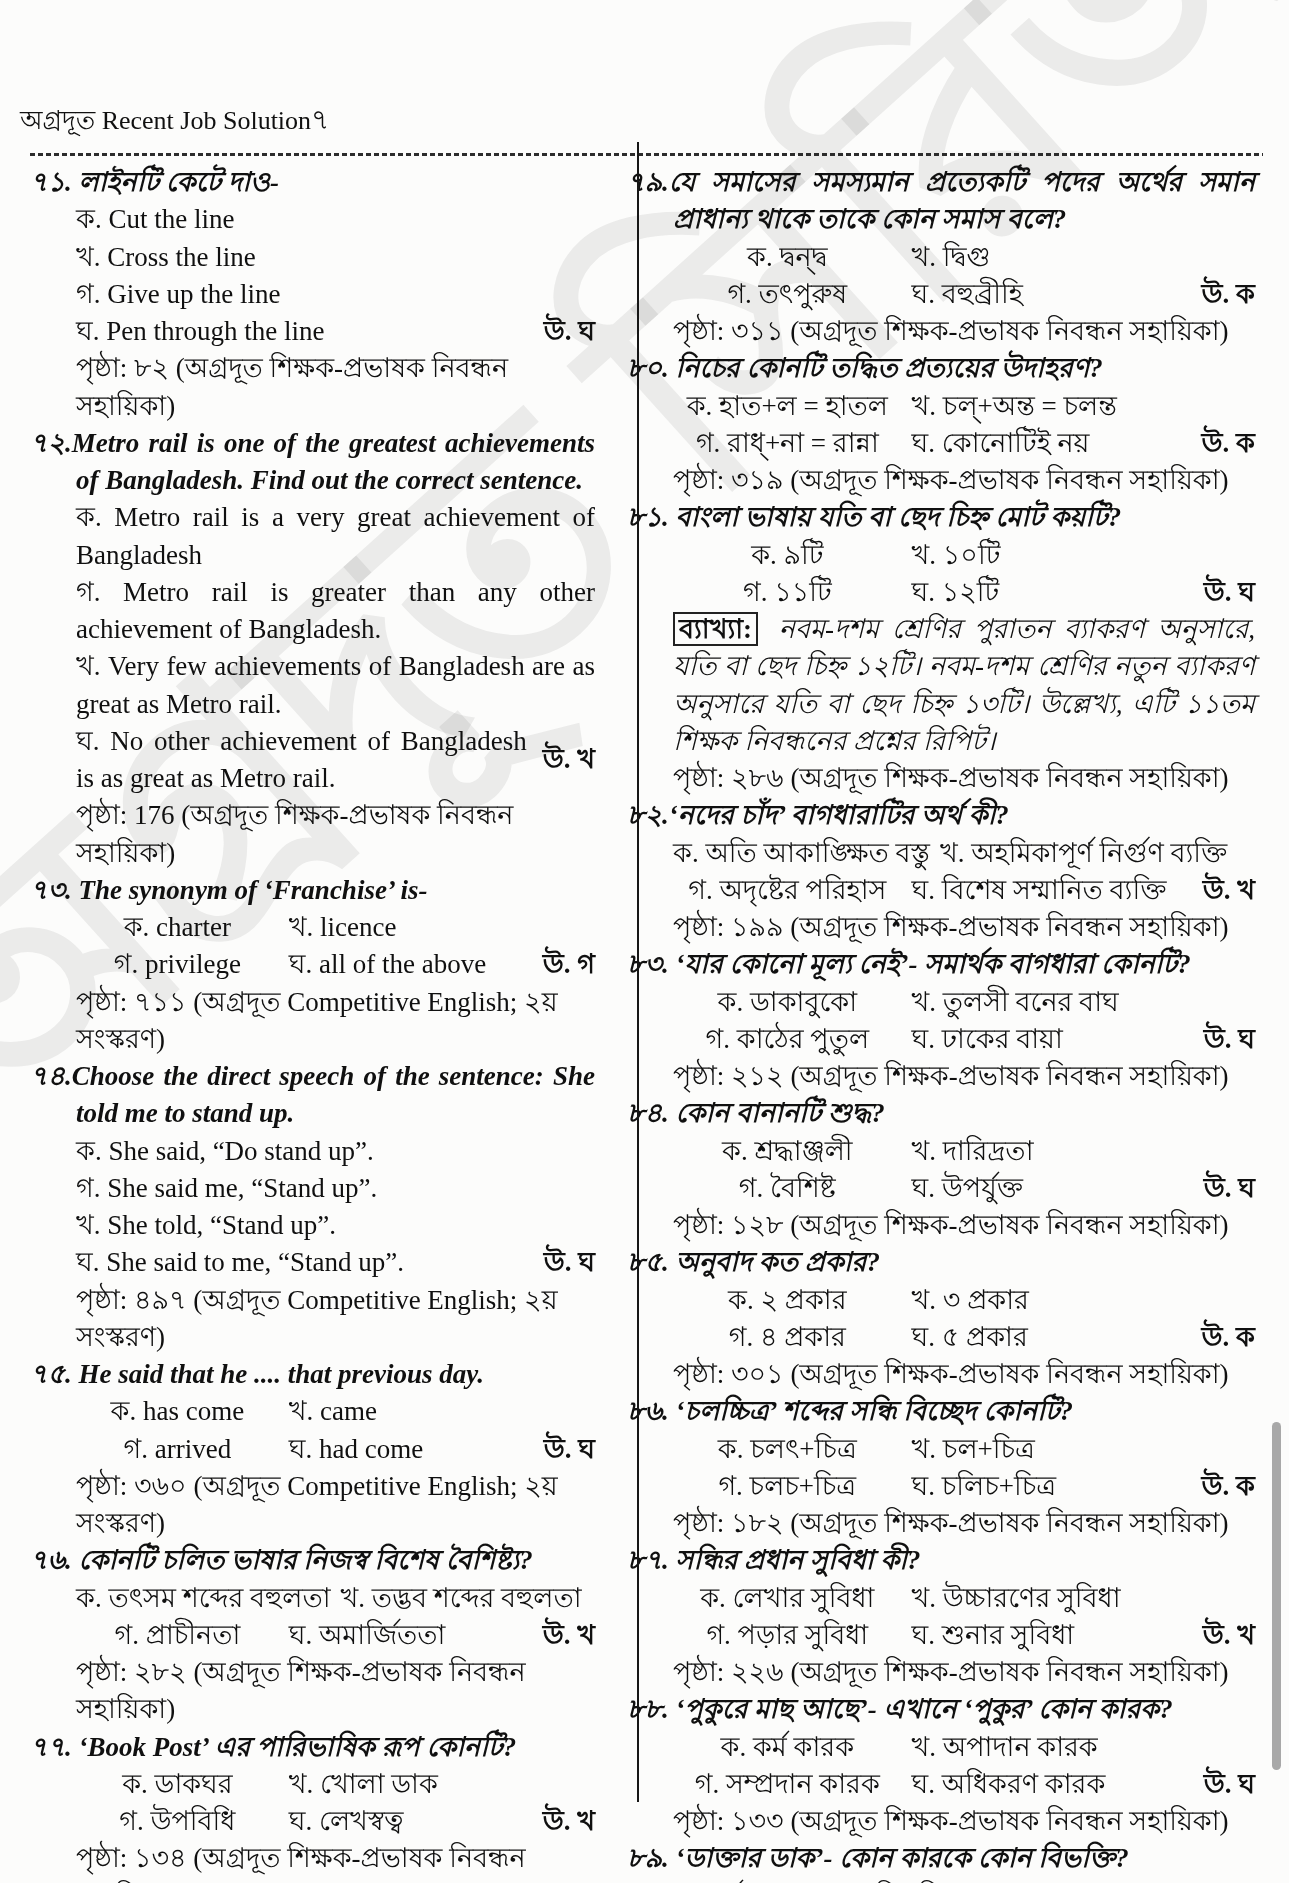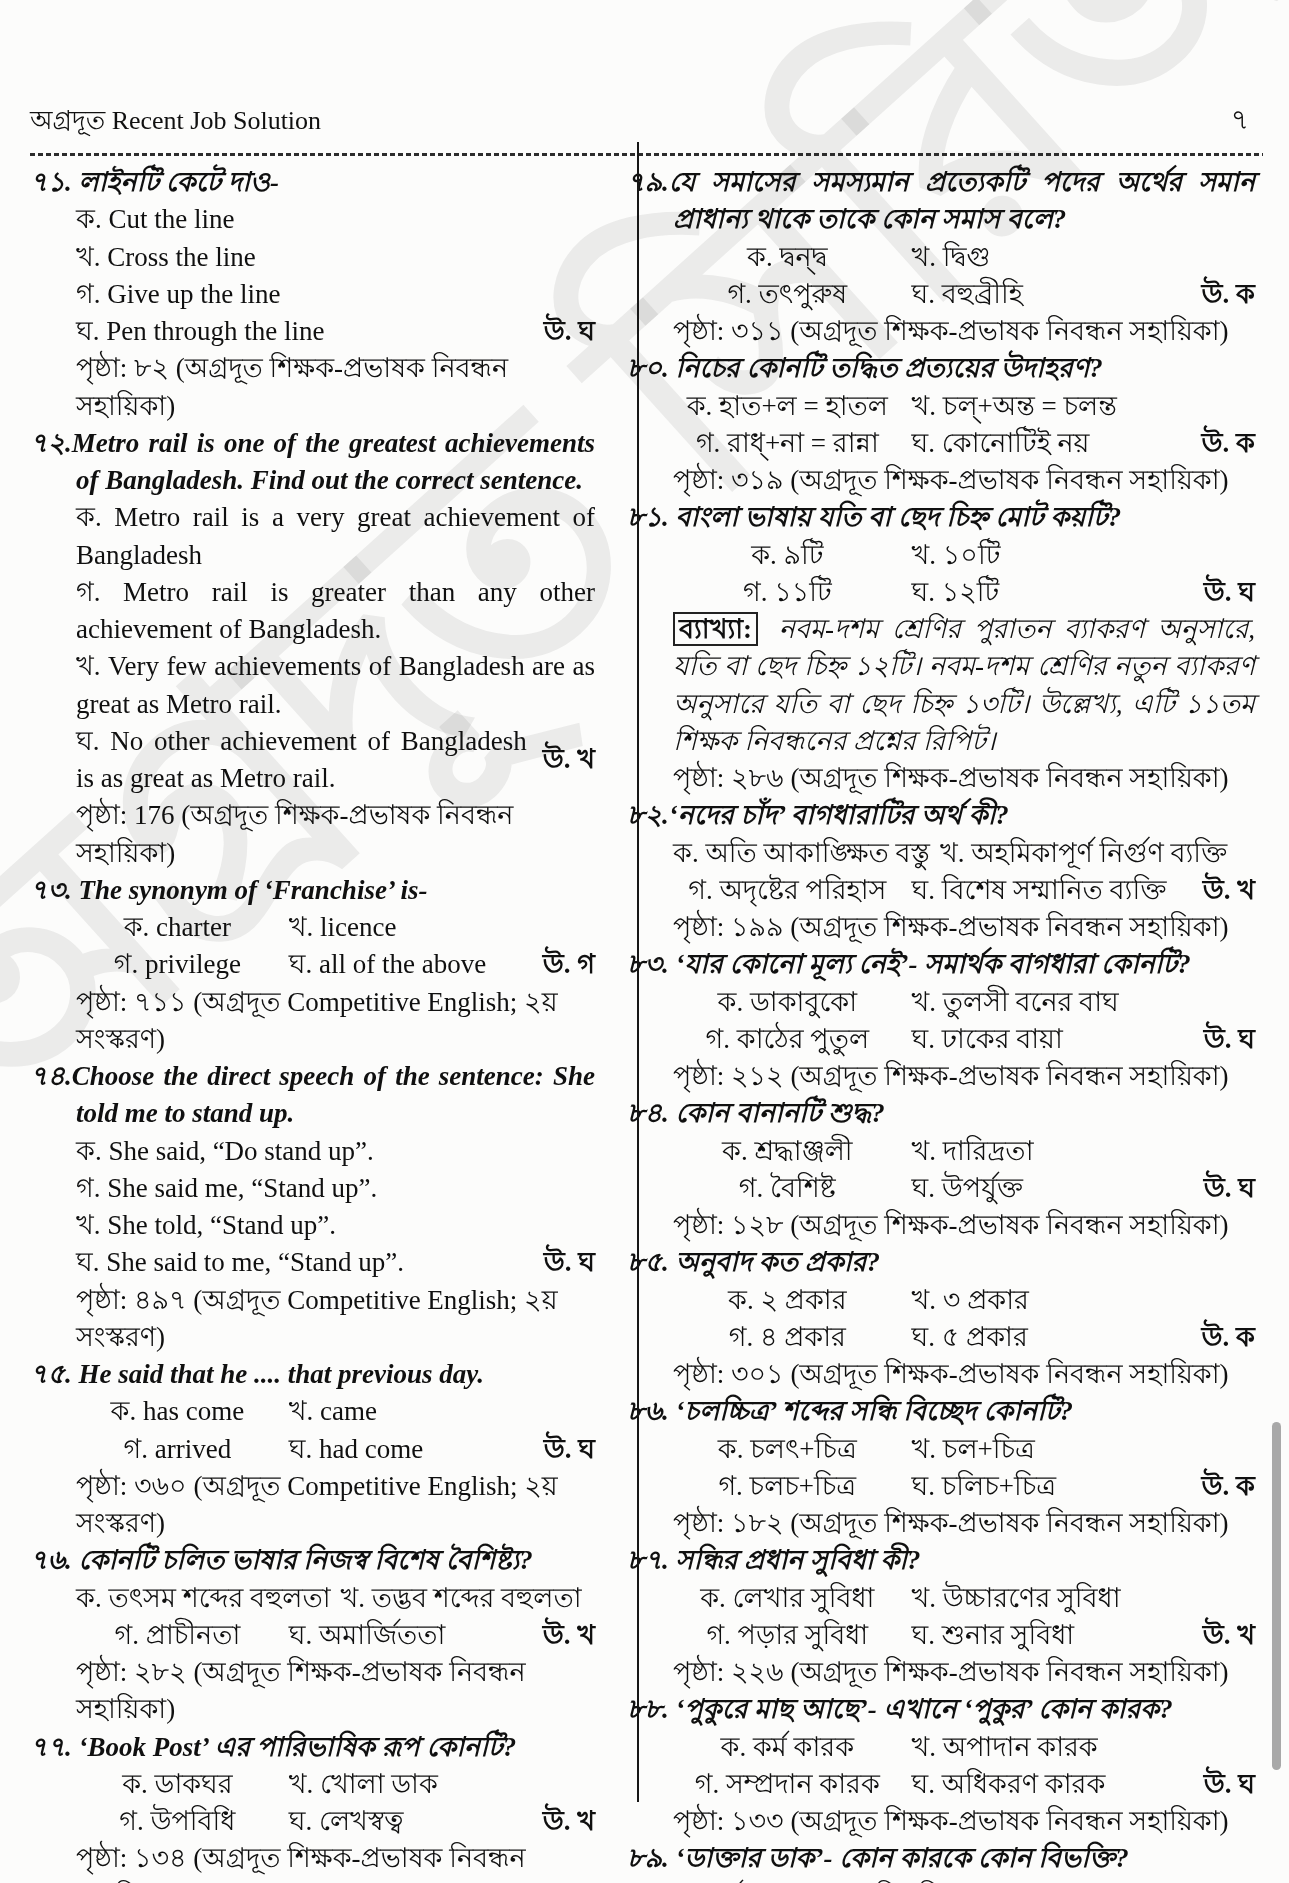--- a/index.html
+++ b/index.html
@@ -10,22 +10,22 @@
   }
   
   .watermark{
     position:absolute;left:-40px;top:430px;width:1500px;
     font-size:300px;font-weight:700;line-height:1;
     color:rgba(40,40,40,0.08);
     transform:rotate(-42deg);transform-origin:620px 420px;
     white-space:nowrap;pointer-events:none;user-select:none;
   }
   .page-inner{position:absolute;left:0;top:98px;right:0;}
-  .hdr{display:flex;justify-content:space-between;align-items:baseline;
-       padding:0 40px 0 30px;font-size:26px;}
+  .hdr{display:flex;align-items:baseline;
+       padding:0 40px 0 20px;font-size:26px;}
   .hdr .pgnum{font-size:28px;}
   .hdr-rule{margin:8px 26px 0 30px;height:3px;
     background:repeating-linear-gradient(90deg,#2c2c2c 0 5px,transparent 5px 8px);}
   .divider{position:absolute;left:637px;top:142px;width:2px;height:1660px;background:#161616;}
   .cols{display:flex;align-items:flex-start;padding-top:6px;}
   .col{box-sizing:border-box;font-size:27px;line-height:1.38;}
   .col-left{width:607px;padding:2px 12px 0 30px;}
   .col-right{width:682px;padding:2px 34px 0 20px;}
   .q{margin:0;}
   .stem{font-weight:700;text-align:justify;padding-left:46px;text-indent:-46px;font-style:italic;}

